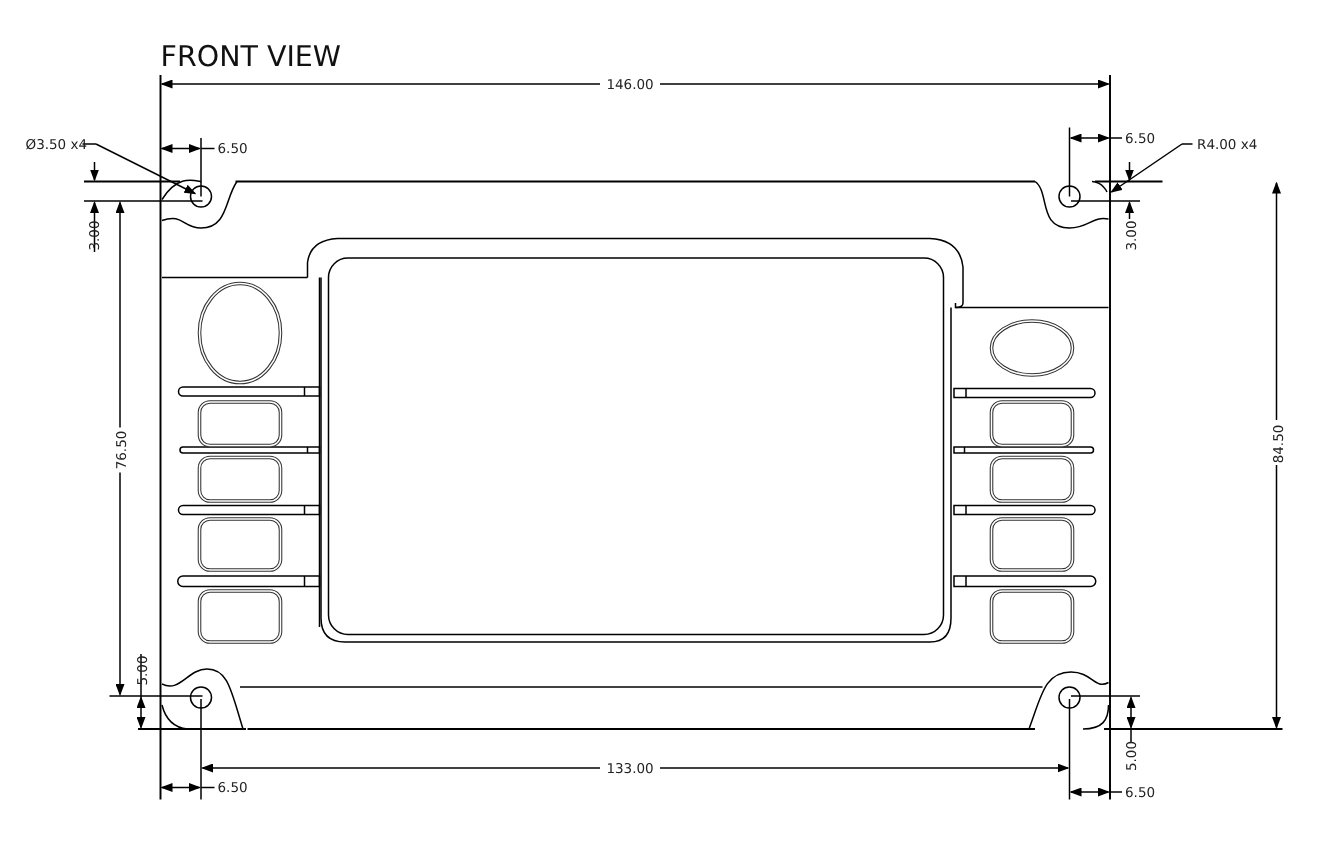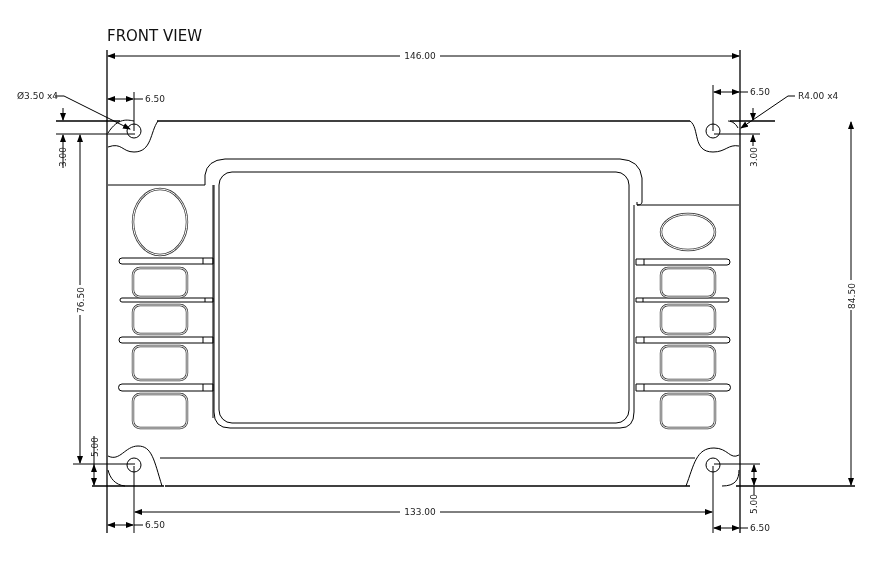--- a/index.html
+++ b/index.html
@@ -1,17 +1,17 @@
 <!DOCTYPE html>
 <html><head>
 <meta charset="utf-8">
 <style>
   html, body { margin:0; padding:0; background:#ffffff; }
   body { width:880px; height:574px; overflow:hidden; position:relative; font-family:"DejaVu Sans", sans-serif; }
-  #title { position:absolute; left:107px; top:27px; font-size:15px; color:#111; letter-spacing:0px; font-family:"DejaVu Sans", sans-serif; }
+  #title { position:absolute; left:107px; top:27px; font-size:19px; color:#111; letter-spacing:0px; font-family:"DejaVu Sans", sans-serif; }
   svg { position:absolute; left:0; top:0; }
   .dim-text { font-family:"DejaVu Sans", sans-serif; font-size:9px; fill:#222; }
   .ln { stroke:#000; stroke-width:1; fill:none; }
   .thk { stroke:#000; stroke-width:1.3; fill:none; }
   .dbl { stroke:#333; stroke-width:2.4; fill:none; }
   .dblw { stroke:#fff; stroke-width:1; fill:none; }
   .arrow { fill:#000; }
 </style>
 </head>
 <body>

